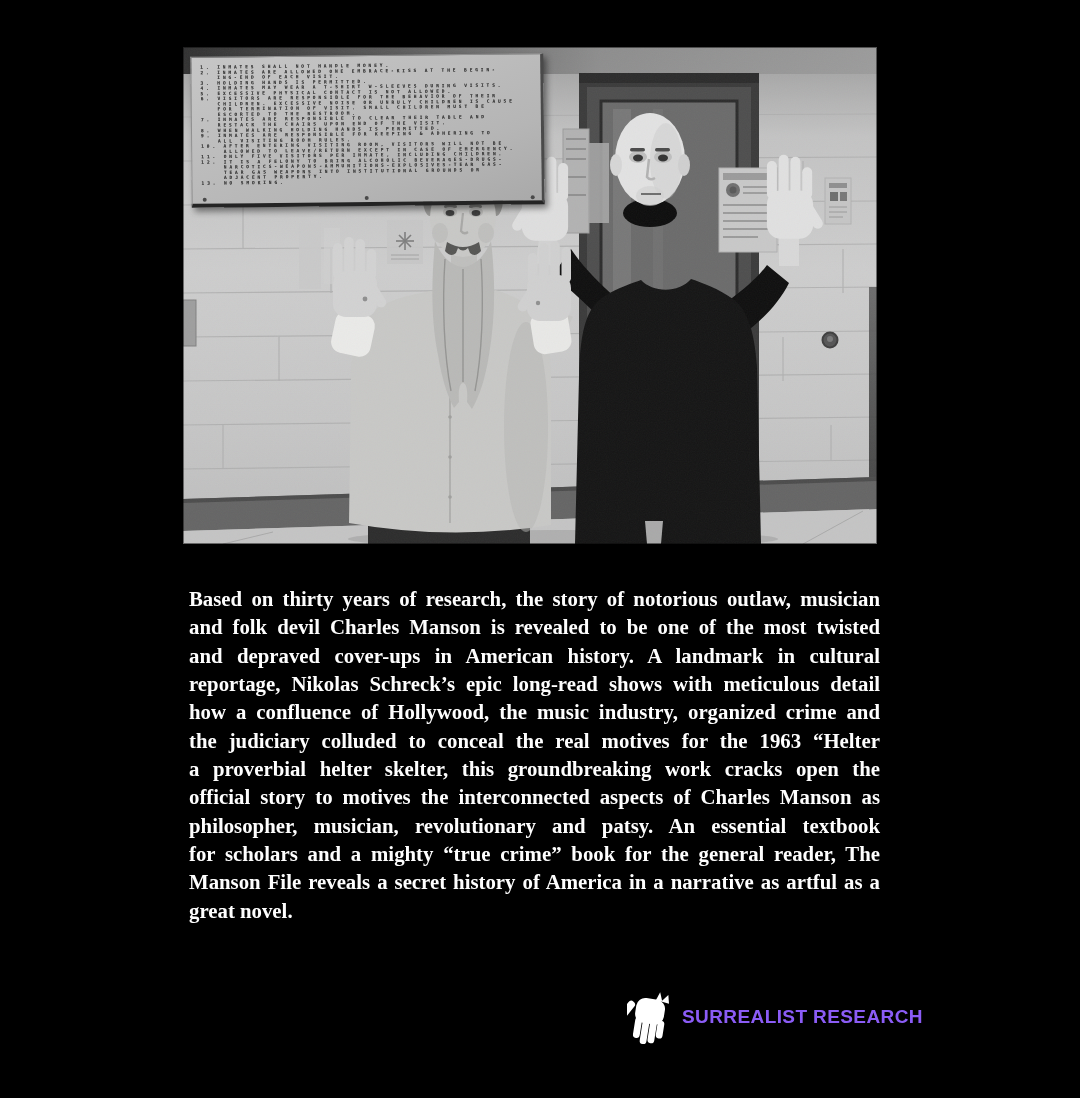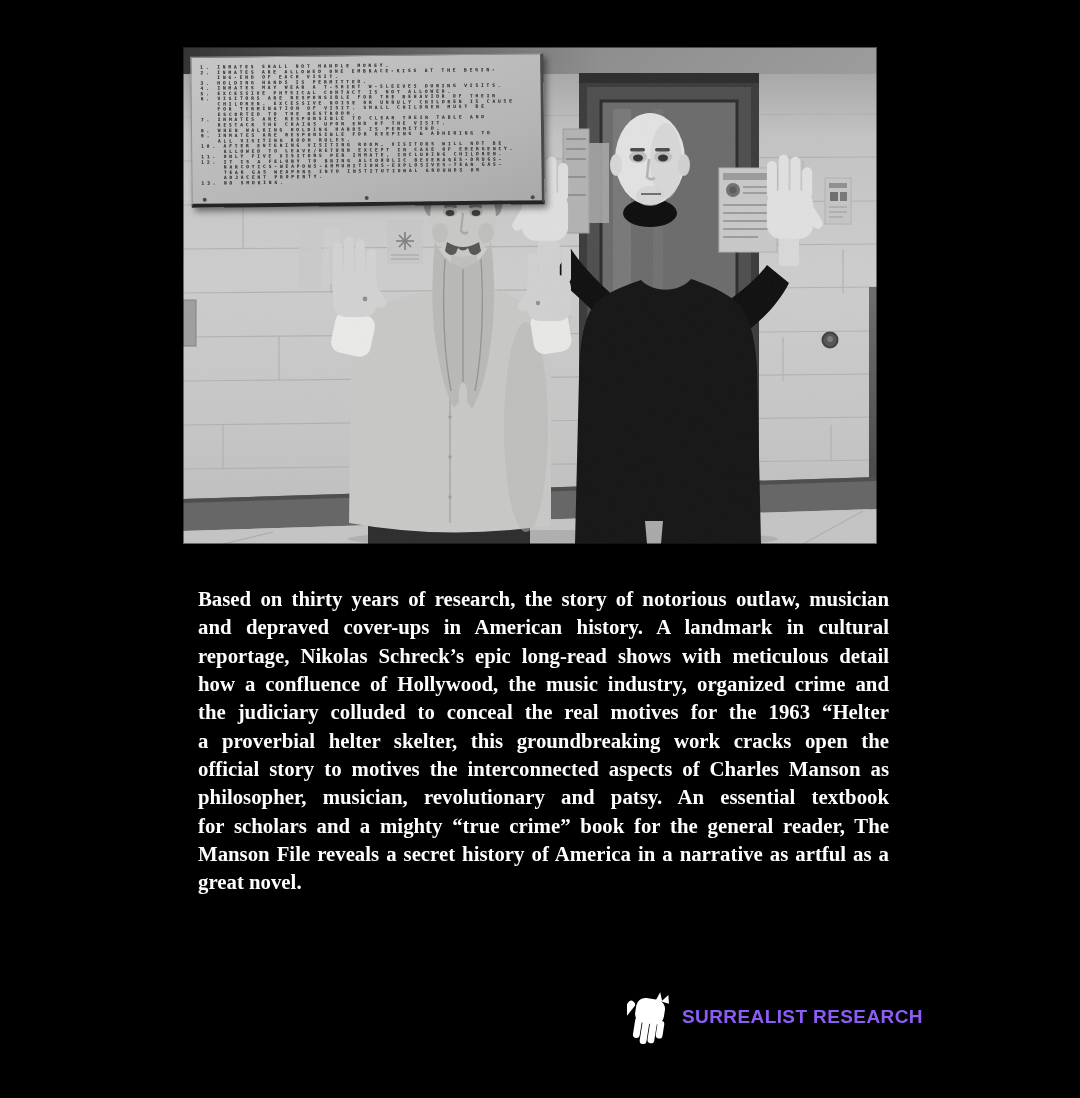--- a/index.html
+++ b/index.html
@@ -18,21 +18,21 @@
         border-bottom:4px solid #242424;box-shadow:3px 4px 6px rgba(0,0,0,.45);
         transform:rotate(-0.6deg);overflow:hidden;}
   .sign::after{content:"";position:absolute;bottom:2px;left:10px;width:4px;height:4px;
         border-radius:50%;background:#4a4a4a;box-shadow:162px 0 0 #4a4a4a,328px 1px 0 #4a4a4a;}
   .sign-text{position:absolute;left:9px;top:7px;width:660px;
         transform:scale(0.5);transform-origin:0 0;
         font:700 9px/10.55px "DejaVu Sans Mono",monospace;letter-spacing:5.8px;
         color:#3c3c3c;white-space:pre;text-shadow:0 0 1px rgba(60,60,60,.7);}
 
   
-  .synopsis{position:absolute;left:198px;top:585px;width:691px;color:#fefefe;
+  .synopsis{position:absolute;left:189px;top:585px;width:691px;color:#fefefe;
         font:700 20.8px/28.35px "Liberation Serif",serif;}
   .synopsis .line{text-align:justify;text-align-last:justify;white-space:nowrap;}
   .synopsis .line:last-child{text-align-last:left;}
   .synopsis .em{}
 
   
   .logo{position:absolute;left:627px;top:991px;height:58px;}
   .logo .hand{position:absolute;left:0;top:0;}
   .logo .name{position:absolute;left:55px;top:13px;color:#8b5cf6;white-space:nowrap;
         font:700 19px/26px "Liberation Sans",sans-serif;letter-spacing:.4px;}
@@ -278,20 +278,21 @@
 12. IT IS A FELONY TO BRING ALCOHOLIC BEVERAGES-DRUGS-
     NARCOTICS-WEAPONS-AMMUNITIONS-EXPLOSIVES-TEAR GAS-
     TEAR GAS WEAPONS INTO INSTITUTIONAL GROUNDS OR
     ADJACENT PROPERTY.
 13. NO SMOKING.</div>
   </div>
 </div>
 
 <div class="synopsis">
     <div class="line"><span>Based on thirty years of research, the story of notorious outlaw, musician</span></div>
+    <div class="line"><span>and folk devil Charles Manson is revealed to be one of the most twisted</span></div>
     <div class="line"><span>and depraved cover-ups in American history. A landmark in cultural</span></div>
     <div class="line"><span>reportage, Nikolas Schreck’s epic long-read shows with meticulous detail</span></div>
     <div class="line"><span>how a confluence of Hollywood, the music industry, organized crime and</span></div>
     <div class="line"><span>the judiciary colluded to conceal the real motives for the 1963 “Helter</span></div>
     <div class="line"><span>a proverbial helter skelter, this groundbreaking work cracks open the</span></div>
     <div class="line"><span>official story to motives the interconnected aspects of Charles Manson as</span></div>
     <div class="line"><span>philosopher, musician, revolutionary and patsy. An essential textbook</span></div>
     <div class="line"><span>for scholars and a mighty “true crime” book for the general reader, </span><span class="em">The</span></div>
     <div class="line"><span class="em">Manson File</span><span> reveals a secret history of America in a narrative as artful as a</span></div>
     <div class="line"><span>great novel.</span></div>

